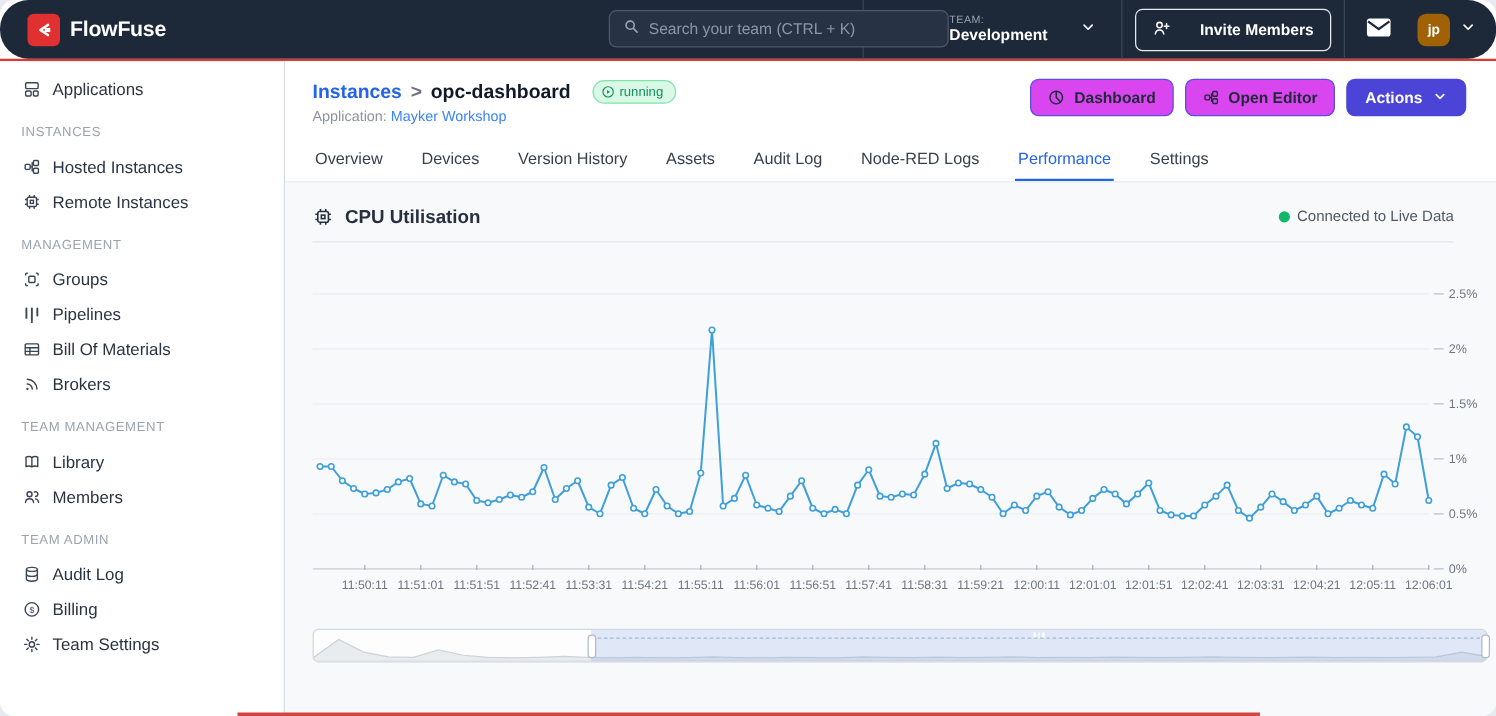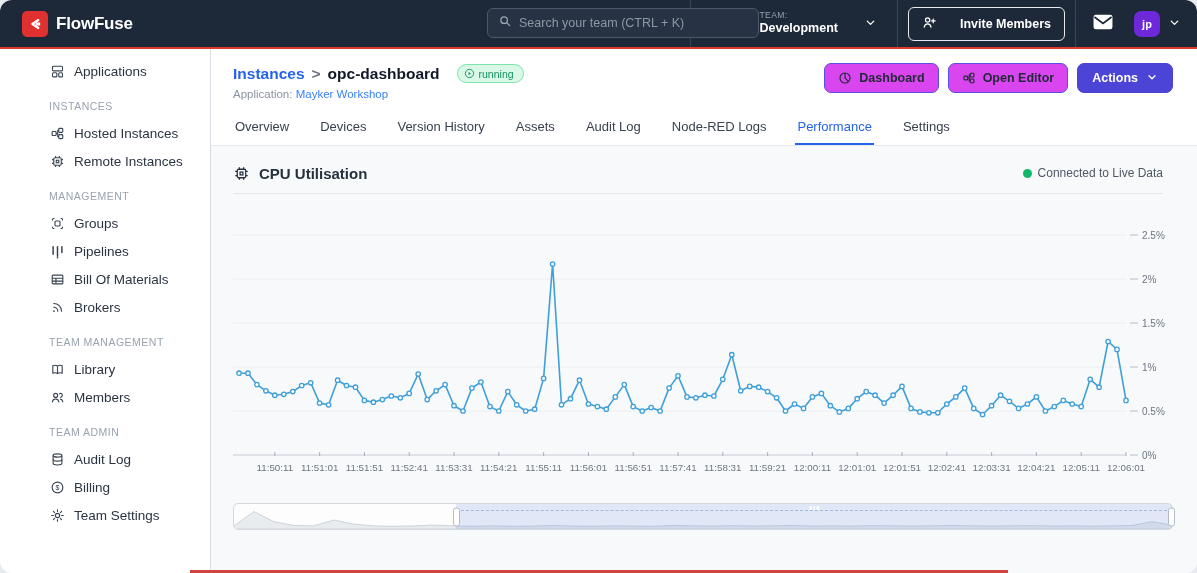--- a/index.html
+++ b/index.html
@@ -1,44 +1,44 @@
 <!DOCTYPE html>
 <html><head>
 <meta charset="utf-8">
 <style>
   * { box-sizing: border-box; margin: 0; padding: 0; }
   html,body { width: 1197px; height: 573px; }
   body { background:#e7eaee; font-family:"Liberation Sans", sans-serif; }
   .app { position:relative; width:1197px; height:573px; background:#fff; border-radius:12px; overflow:hidden; }
 
   
-  .navbar { height:47px; background:#1d2838; display:flex; align-items:center; padding:0 16px 0 14px; position:relative; }
+  .navbar { height:47px; background:#1d2838; display:flex; align-items:center; padding:0 16px 0 14px; position:relative;border-radius:23px; }
   .brand { display:flex; align-items:center; gap:8px; margin-left:8px; }
   .brand-logo { width:26px; height:26px; background:#e0302f; border-radius:5px; display:flex; align-items:center; justify-content:center; }
   .brand-name { color:#fff; font-size:17px; font-weight:bold; letter-spacing:-0.2px; }
   .nav-search { position:absolute; left:487px; top:8px; width:272px; height:30px; display:flex; align-items:center; background:#273344; border:1px solid #4d5868; border-radius:6px; padding:0 10px; gap:7px; }
   .nav-search input { flex:1; background:transparent; border:none; outline:none; color:#c4cad3; font-size:12.5px; font-family:"Liberation Sans",sans-serif; }
   .nav-search input::placeholder { color:#8d97a5; }
   .nav-right { margin-left:auto; display:flex; align-items:center; height:47px; }
   .nav-divider { width:1px; height:47px; background:#3a4656; margin:0 10px; }
   .team-switcher { display:flex; align-items:center; gap:26px; padding:0 6px; min-width:170px; }
   .team-id { width:26px; height:26px; border-radius:5px; overflow:hidden; flex:0 0 auto; }
   .team-meta { display:flex; flex-direction:column; line-height:1.15; }
   .team-label { color:#9aa4b2; font-size:8.5px; letter-spacing:.4px; }
   .team-name { color:#fff; font-size:12.5px; font-weight:bold; }
   .team-chevron { margin-left:auto; margin-right:4px; }
   .btn-invite { display:flex; align-items:center; gap:23px; background:transparent; border:1px solid #e8eaef; border-radius:6px; color:#fff; font-size:12.5px; font-weight:bold; padding:7px 13px; cursor:pointer; font-family:"Liberation Sans",sans-serif; }
   .mail-btn { background:none; border:none; cursor:pointer; display:flex; padding:0 6px; }
   .user-menu { display:flex; align-items:center; gap:8px; margin-left:14px; }
-  .avatar { width:26px; height:26px; border-radius:7px; background:#6d28d9; color:#fff; font-size:11px; font-weight:bold; display:flex; align-items:center; justify-content:center; }
+  .avatar { width:26px; height:26px; border-radius:7px; background:#a16207; color:#fff; font-size:11px; font-weight:bold; display:flex; align-items:center; justify-content:center; }
   .red-line { height:2px; background:#e0372e; }
 
   
   .body-row { display:flex; height:524px; }
-  .sidebar { width:179px; background:#fff; border-right:1px solid #d9dde3; padding-top:8px; flex:0 0 auto;margin-left:32px; }
+  .sidebar { width:228px; background:#fff; border-right:1px solid #d9dde3; padding-top:8px; flex:0 0 auto; }
   .side-item { height:28px; display:flex; align-items:center; gap:9px; padding:0 17px; color:#2b3442; font-size:13.5px; cursor:pointer; }
   .side-item .ic { width:16px; height:16px; color:#3a4453; display:flex; align-items:center; justify-content:center; flex:0 0 auto; }
   .side-header { font-size:10.5px; color:#9aa3af; letter-spacing:.5px; padding:15px 17px 7px; }
   .main { flex:1; display:flex; flex-direction:column; background:#f7f9fb; min-width:0; }
 
   
   .main-header { background:#fff; padding:15px 24px 0 22px; position:relative; border-bottom:1px solid #e6e9ed; }
   .crumb-row { display:flex; align-items:center; gap:7px; font-size:15.5px; }
   .crumb-parent { color:#2563eb; font-weight:bold; cursor:pointer; }
   .crumb-sep { color:#6b7280; font-weight:bold; }

